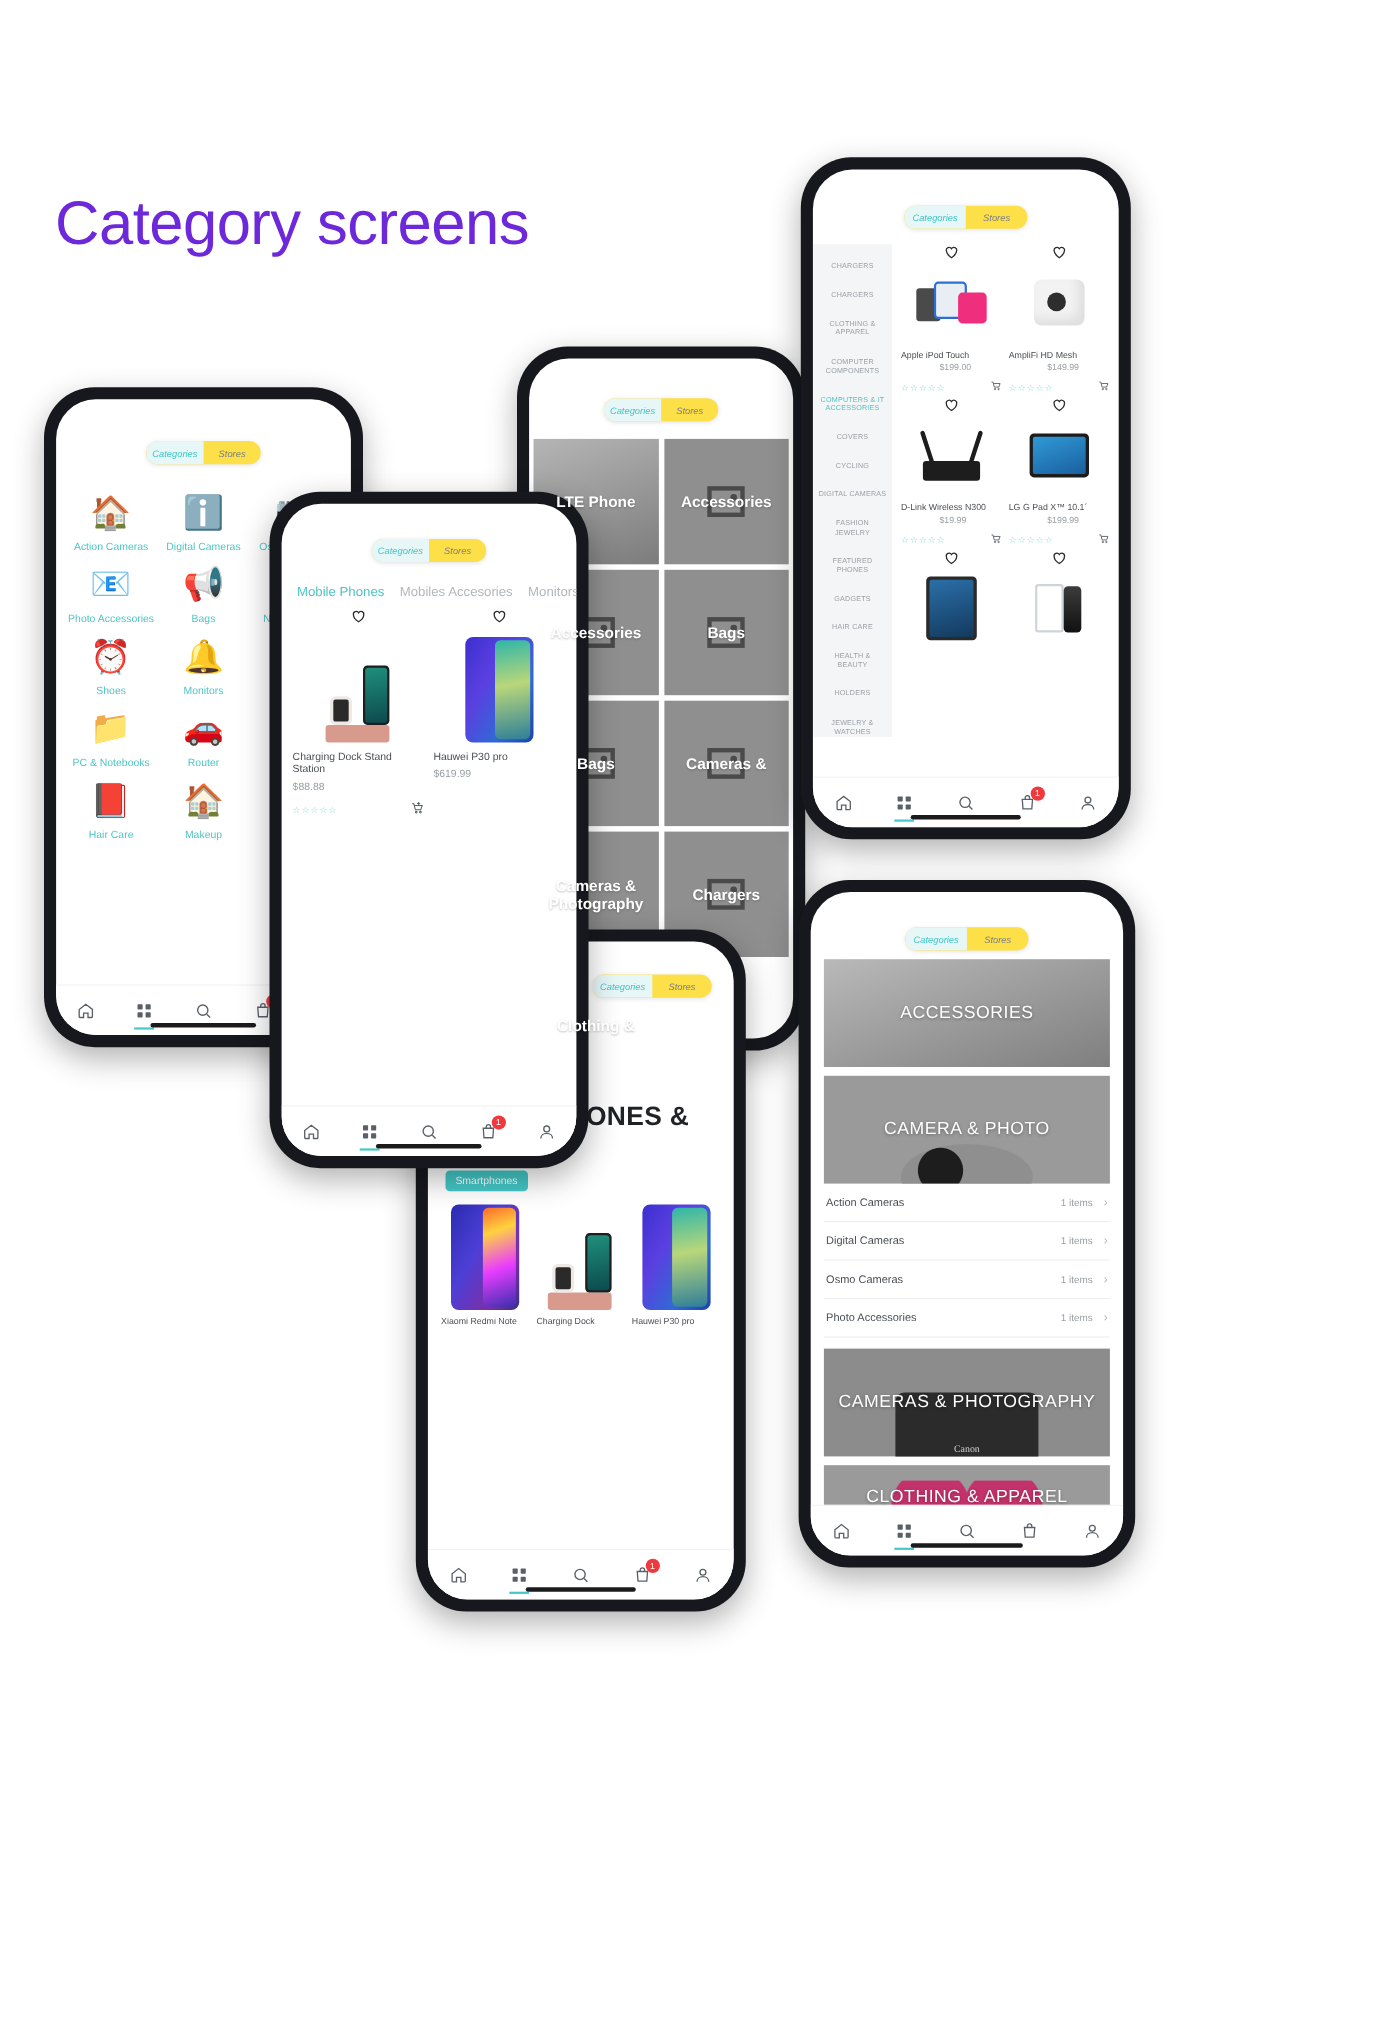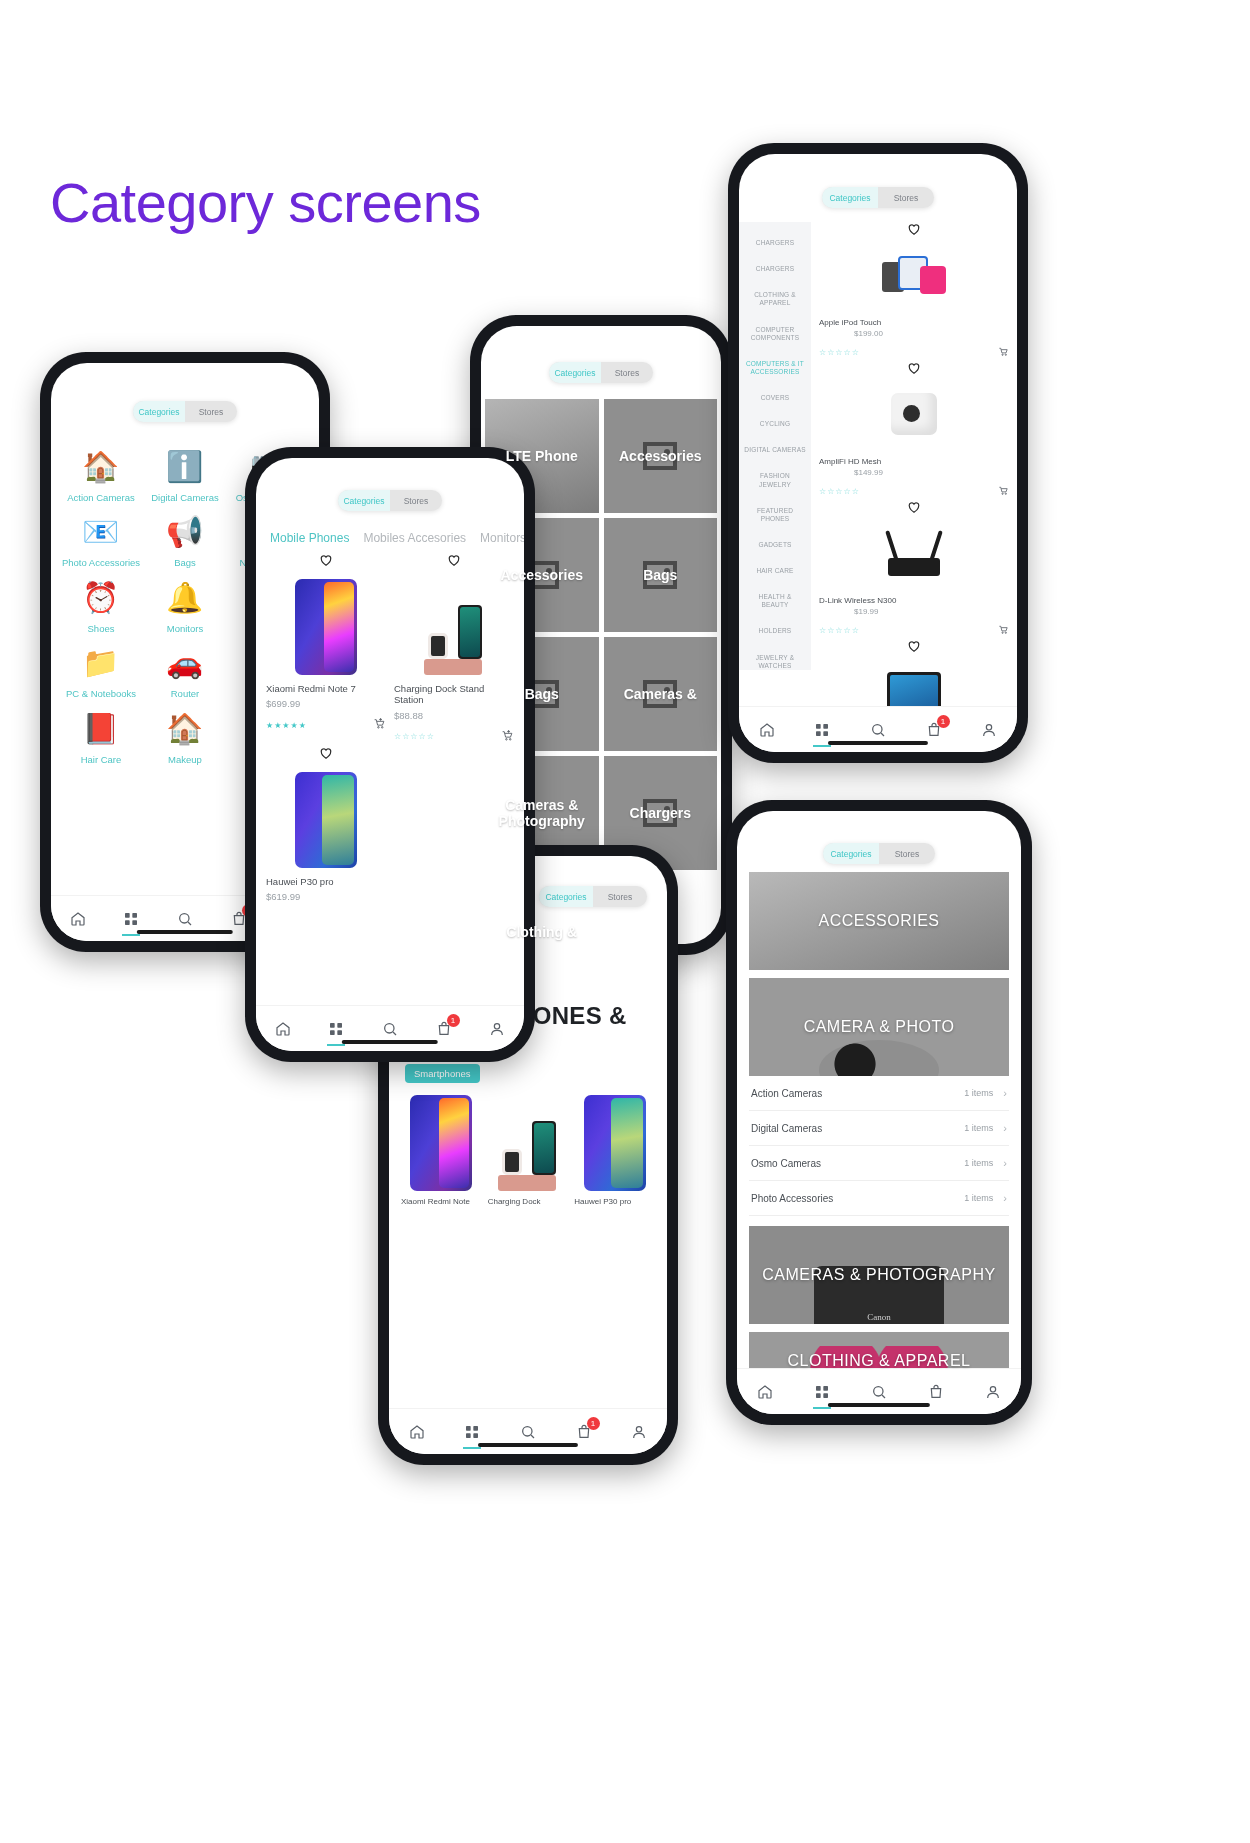--- a/index.html
+++ b/index.html
@@ -43,24 +43,25 @@
     width: 36%; height: 4px;
     border-radius: 3px;
     background: #1b1b1b;
   }
 
   
   .seg {
     display: flex;
     border-radius: 20px;
     overflow: hidden;
-    background: #e5e5e5;
+    background: #fde047;
     box-shadow: 0 1px 5px rgba(0,0,0,0.12);
     width: 104px;
     margin: 0 auto;
+    font-style: italic;
   }
   .seg div {
     flex: 1;
     text-align: center;
     font-size: 8.5px;
     padding: 6px 0 5px;
     color: #7b7f86;
     white-space: nowrap;
   }
   .seg div.active { background: #e7f7f7; color: #3fc6c6; }
@@ -274,21 +275,21 @@
     color: #9aa0a6;
     text-align: center;
     line-height: 1.25;
     padding: 9px 3px;
     letter-spacing: .2px;
   }
   .side-menu .it.active { color: #4fc4c4; }
   .side-prods {
     flex: 1;
     display: grid;
-    grid-template-columns: 1fr;
+    grid-template-columns: 1fr 1fr;
     column-gap: 6px;
     padding: 0 8px;
     align-content: start;
   }
   .sp { position: relative; padding-top: 14px; }
   .sp .ph-img { height: 78px; display:flex; align-items:center; justify-content:center; }
   .sp .n { font-size: 8px; color:#4a4f55; margin-top:4px; }
   .sp .p { font-size: 8px; color:#9aa0a6; margin-top:2px;padding-left:35px; }
   .sp .meta { display:flex; align-items:center; justify-content:space-between; margin-top:5px; }
 
@@ -624,41 +625,20 @@
       <div>Stores</div>
     </div>
 
     <div class="cat-tabs">
       <div class="t active">Mobile Phones</div>
       <div class="t">Mobiles Accesories</div>
       <div class="t">Monitors</div>
     </div>
 
     <div class="prod-grid">
-      <div class="prod">
-        <svg class="heart" viewBox="0 0 24 24" fill="none" stroke="#2b2b2b" stroke-width="2">
-            <path d="M12 21s-8-5.1-8-10.6A4.4 4.4 0 0 1 12 7a4.4 4.4 0 0 1 8 3.4C20 15.9 12 21 12 21z"></path>
-          </svg>
-        <div class="prod-img">
-            <div class="mock-phone redmi"></div>
-          </div>
-        <div class="prod-name">Xiaomi Redmi Note 7</div>
-        <div class="prod-price">$699.99</div>
-        <div class="prod-meta">
-          <span class="stars">★★★★★</span>
-          <span class="cart-ic">
-            <svg width="13" height="13" viewBox="0 0 24 24" fill="none" stroke="currentColor" stroke-width="1.7">
-                <path d="M3 5h3l2.5 10h9L20 8H7"></path>
-                <circle cx="10" cy="19" r="1.4"></circle>
-                <circle cx="17" cy="19" r="1.4"></circle>
-                <path d="M14 2v5M11.5 4.5h5"></path>
-              </svg>
-          </span>
-        </div>
-      </div>
 
       <div class="prod">
         <svg class="heart" viewBox="0 0 24 24" fill="none" stroke="#2b2b2b" stroke-width="2">
             <path d="M12 21s-8-5.1-8-10.6A4.4 4.4 0 0 1 12 7a4.4 4.4 0 0 1 8 3.4C20 15.9 12 21 12 21z"></path>
           </svg>
         <div class="prod-img">
             <div class="mock-dock">
               <span class="base"></span>
               <span class="watch"></span>
               <span class="ph"></span>

